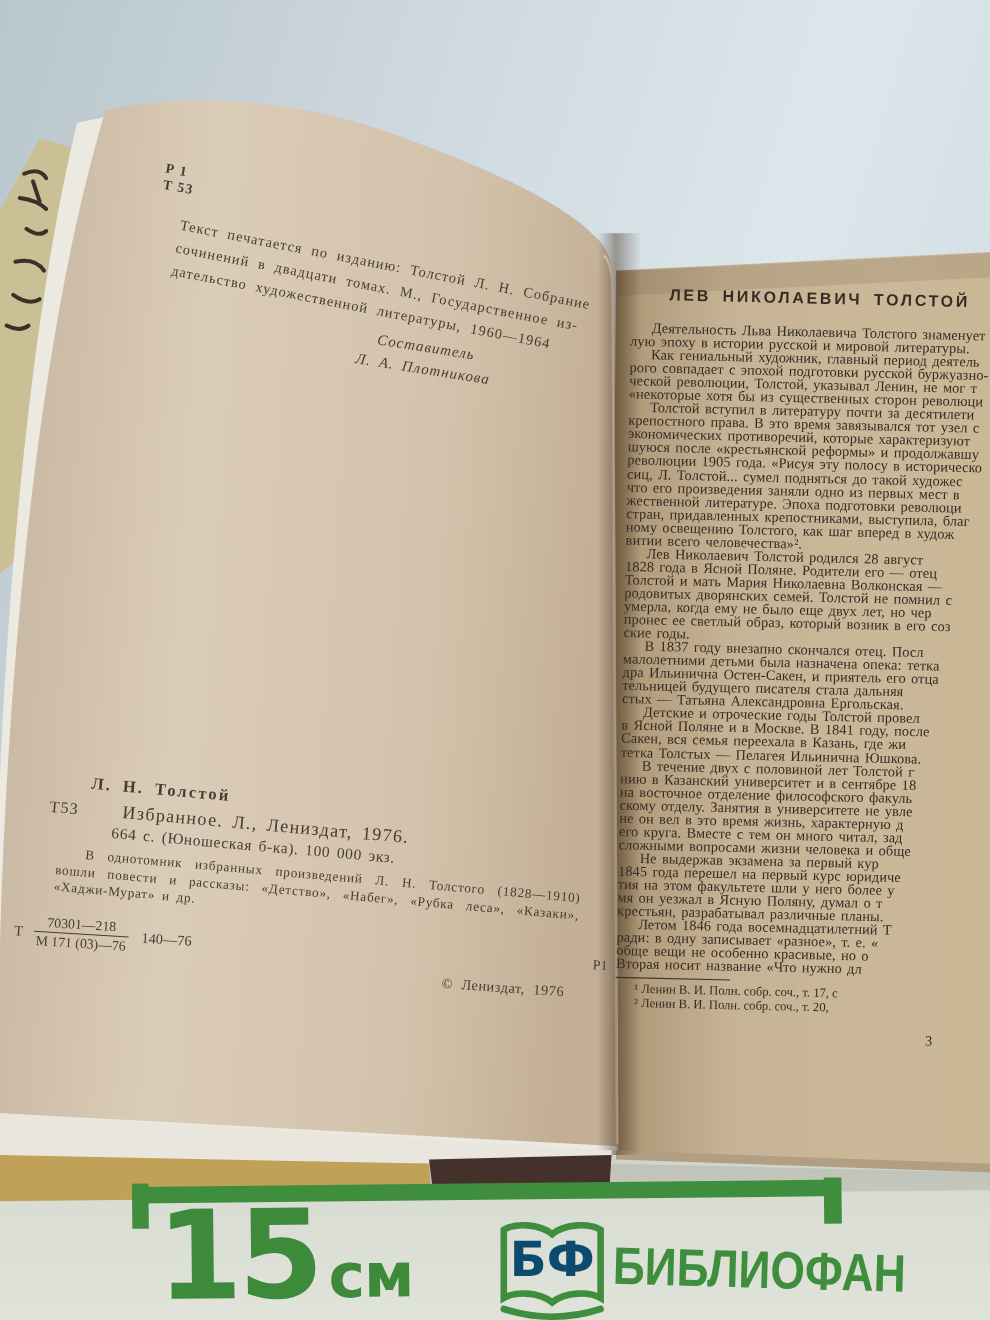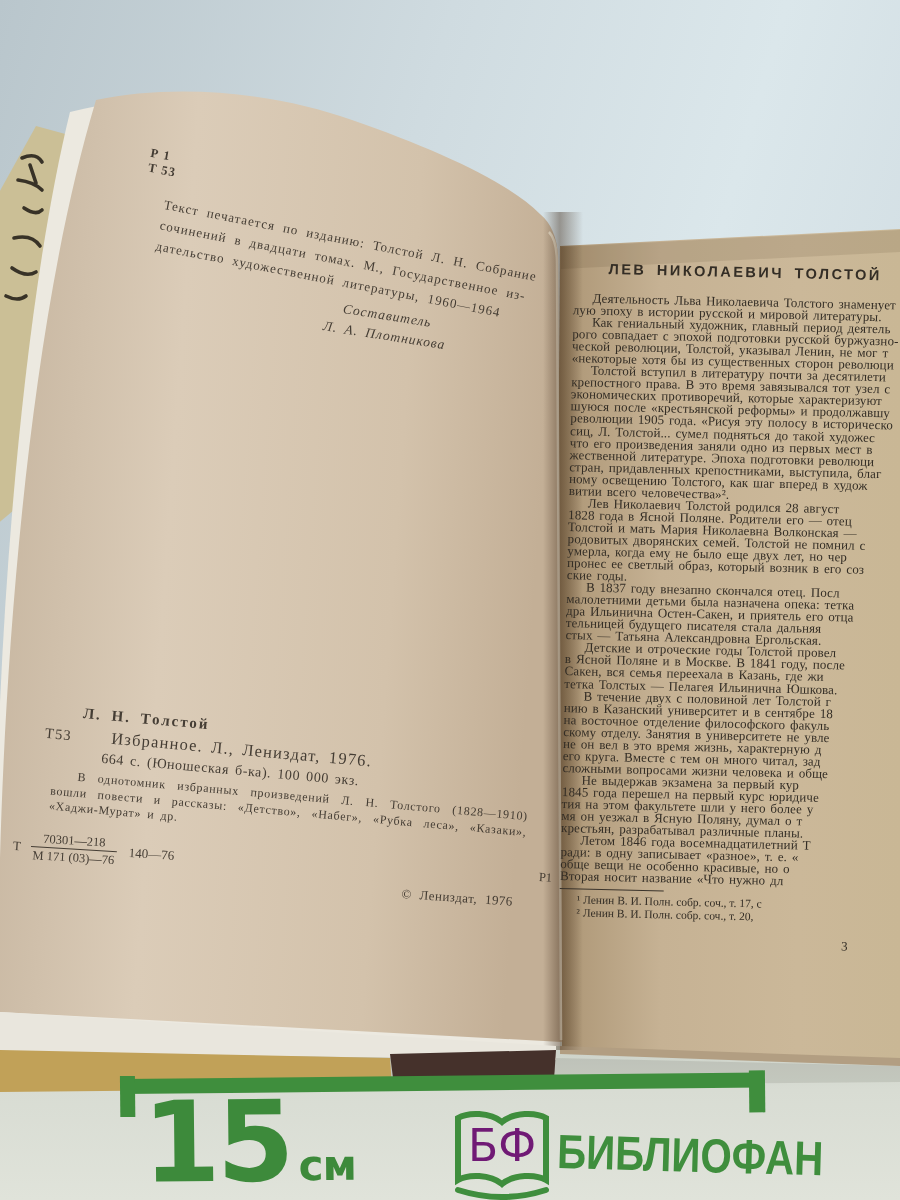--- a/index.html
+++ b/index.html
@@ -49,25 +49,25 @@
   .pnum{margin-top:14px;padding-right:48px;text-align:right;font-size:13px;}
 
   
   .ruler{position:absolute;inset:0;transform:rotate(-.6deg);transform-origin:130px 1085px;}
   .rl-line{position:absolute;left:122px;top:1079px;width:640px;height:15px;background:#3f8e3d;}
   .rl-tick-l{position:absolute;left:120px;top:1076px;width:15px;height:41px;background:#3f8e3d;}
   .rl-tick-r{position:absolute;left:749px;top:1077px;width:16px;height:42px;background:#3f8e3d;}
   .rl-label{position:absolute;left:142px;top:1096px;display:flex;align-items:baseline;
             color:#3d8a3b;font-family:"DejaVu Sans",sans-serif;font-weight:bold;}
   .rl-label .n{font-size:112px;line-height:.85;letter-spacing:-4px;}
-  .rl-label .u{font-size:42px;margin-left:8px;letter-spacing:-1px;}
+  .rl-label .u{font-size:56px;margin-left:8px;letter-spacing:-1px;}
   .brand{position:absolute;left:0;top:0;}
   .logo{position:absolute;left:452px;top:1108px;}
-  .mono{position:absolute;left:452px;top:1124px;width:100px;text-align:center;color:#701a75;
-        font-family:"DejaVu Sans",sans-serif;font-weight:normal;font-size:44px;line-height:1;}
+  .mono{position:absolute;left:452px;top:1124px;width:100px;text-align:center;color:#0c4a6e;
+        font-family:"DejaVu Sans",sans-serif;font-weight:bold;font-size:44px;line-height:1;}
   .brandtext{position:absolute;left:558px;top:1124px;color:#3f8e3d;
              font-family:"Liberation Sans",sans-serif;font-weight:bold;font-size:48px;
              letter-spacing:0px;transform:rotate(1.6deg) scaleX(.84);transform-origin:0 0;white-space:nowrap;}
 </style>
 </head>
 <body>
 
 <div id="scene">
 
   <svg class="bg" width="900" height="1200" viewBox="0 0 900 1200">

